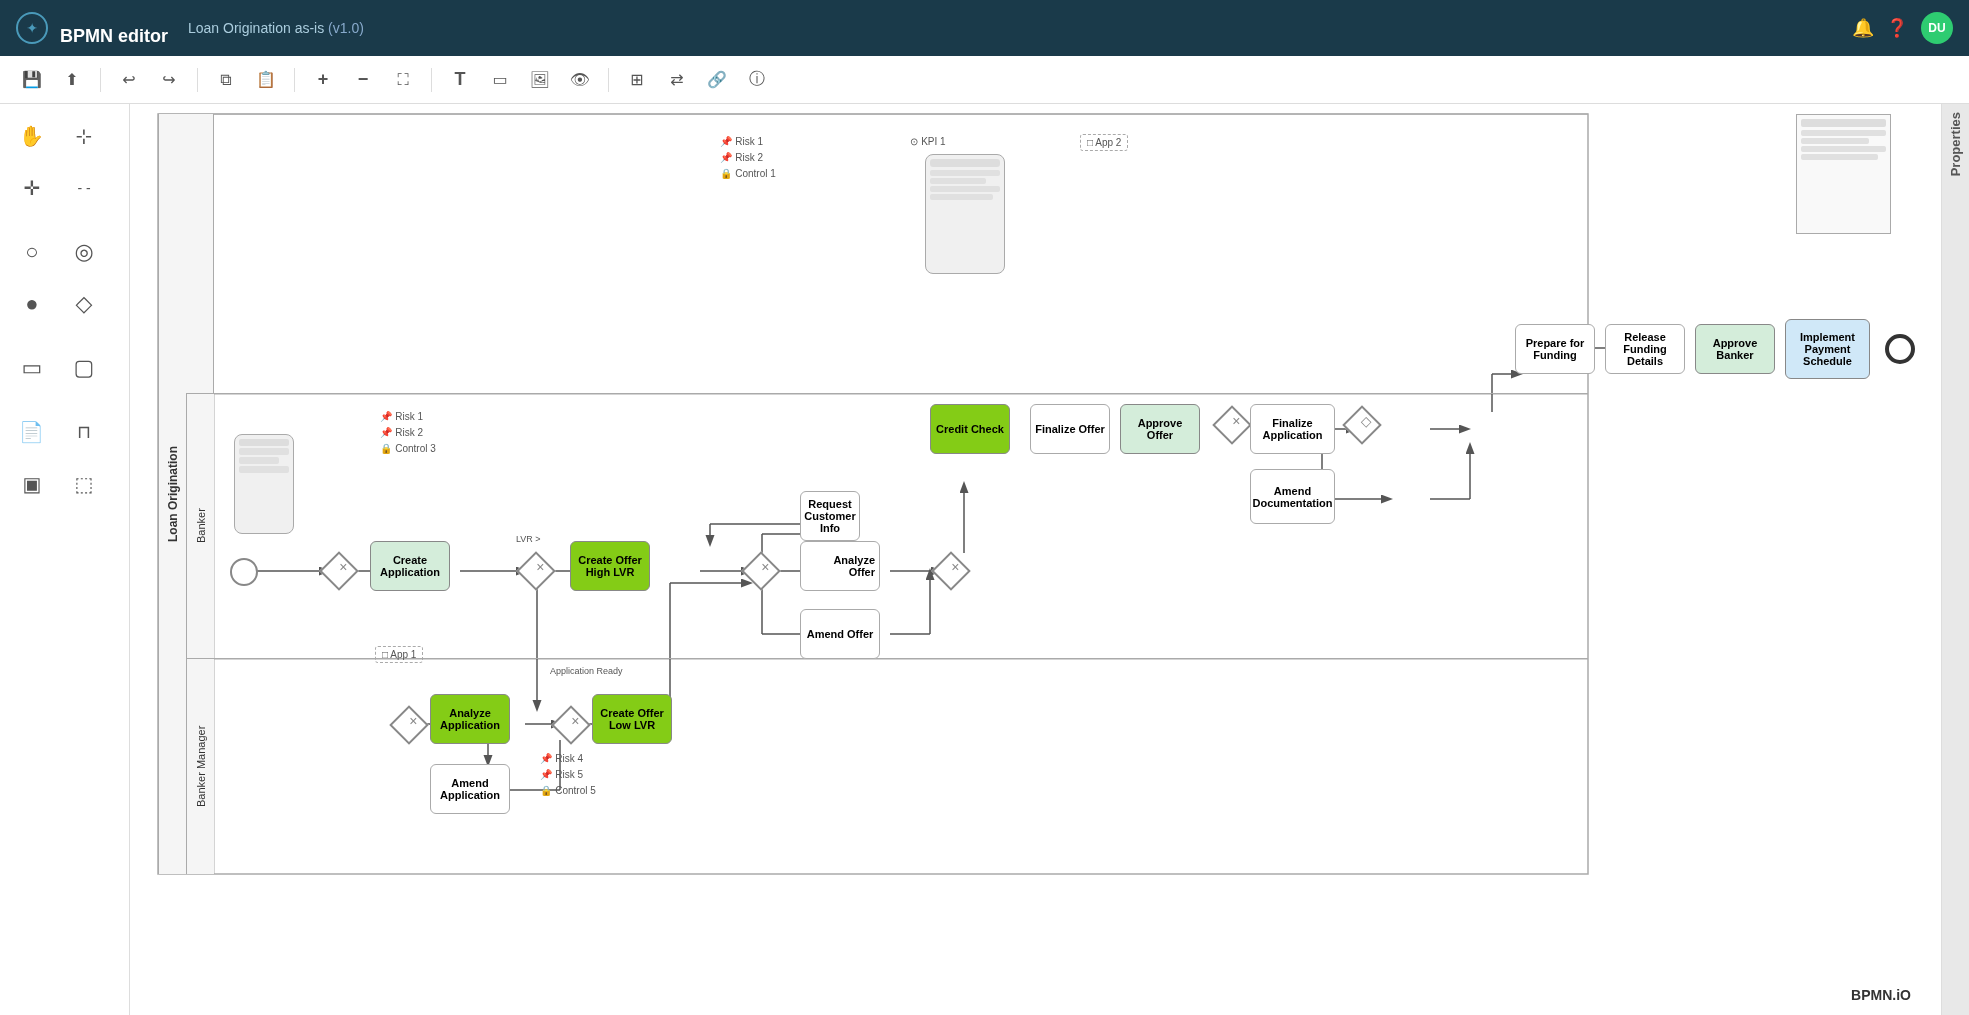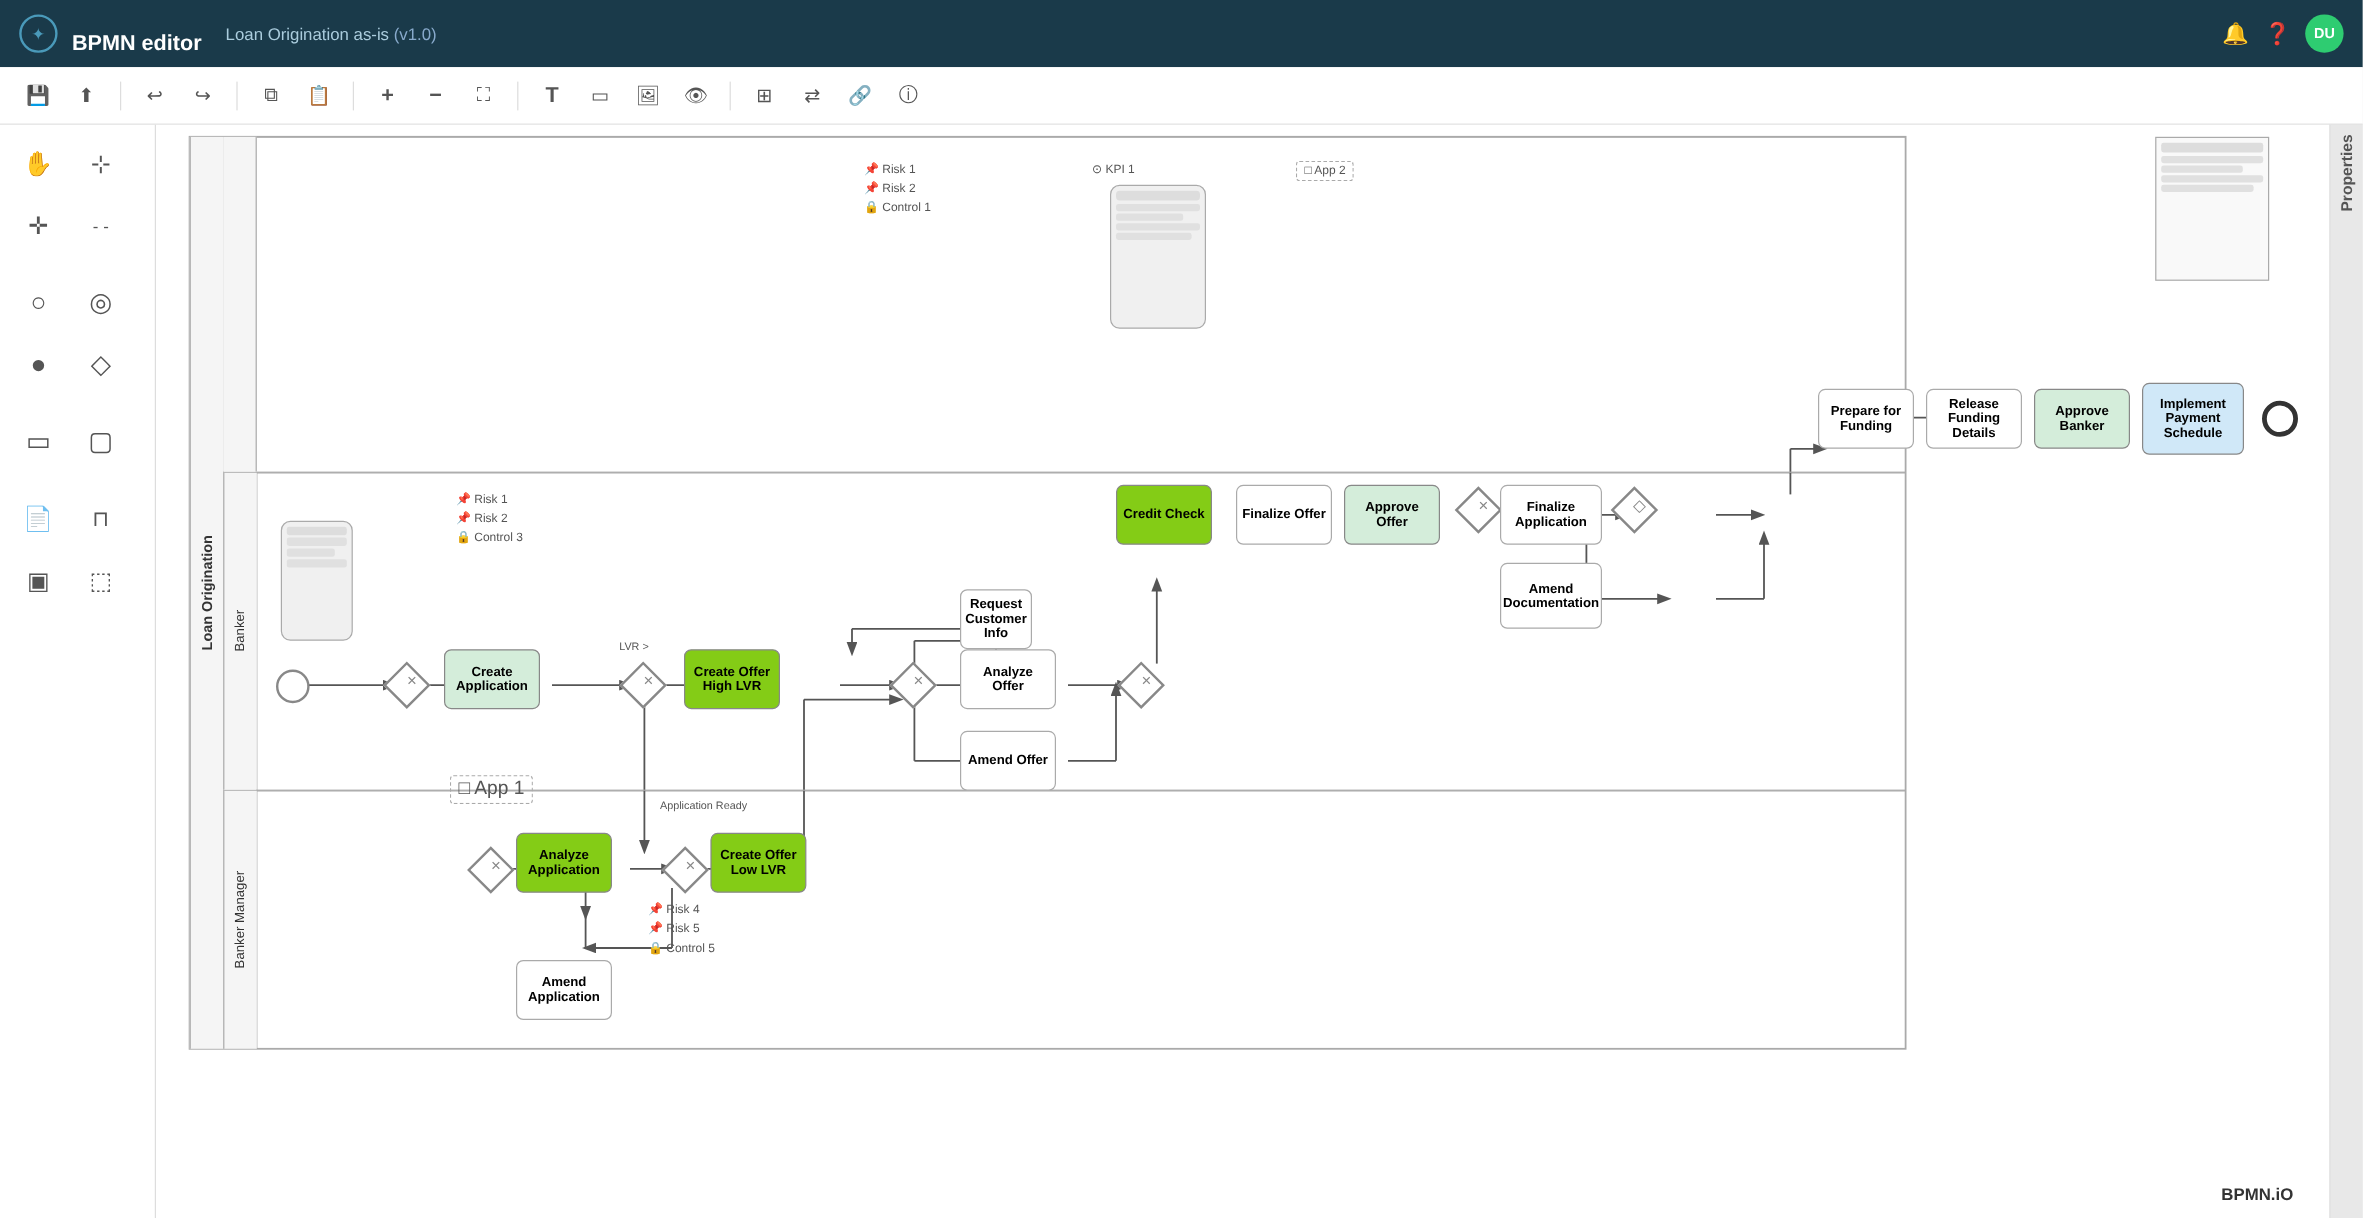--- a/index.html
+++ b/index.html
@@ -426,33 +426,33 @@
       <div class="bpmn-node task task-pink" style="left:440px;top:437px;width:80px;height:50px;">
         <span>Create Offer High LVR</span>
       </div>
 
       <div style="position:absolute;left:250px;top:305px;font-size:10px;color:#555;line-height:1.6;">
         <div>📌 Risk 1</div>
         <div>📌 Risk 2</div>
         <div>🔒 Control 3</div>
       </div>
 
-      <div style="position:absolute;left:245px;top:542px;font-size:16px;color:#555;">
+      <div style="position:absolute;left:245px;top:542px;font-size:10px;color:#555;">
         <div style="border:1px dashed #aaa;padding:2px 6px;border-radius:3px;">□ App 1</div>
       </div>
 
       <div style="position:absolute;left:617px;top:453px;width:28px;height:28px;background:white;border:2px solid #888;transform:rotate(45deg);">
         <span style="transform:rotate(-45deg);display:block;text-align:center;font-size:14px;color:#888;margin-top:-2px;">×</span>
       </div>
 
       <div class="bpmn-node task" style="left:670px;top:387px;width:60px;height:50px;">
         <span>Request Customer Info</span>
       </div>
 
-      <div class="bpmn-node task" style="left:670px;top:437px;width:80px;height:50px;">
+      <div class="bpmn-node task" style="left:670px;top:437px;width:80px;height:50px;text-align:right;">
         <span>Analyze Offer</span>
       </div>
 
       <div class="bpmn-node task" style="left:670px;top:505px;width:80px;height:50px;">
         <span>Amend Offer</span>
       </div>
 
       <div style="position:absolute;left:807px;top:453px;width:28px;height:28px;background:white;border:2px solid #888;transform:rotate(45deg);">
         <span style="transform:rotate(-45deg);display:block;text-align:center;font-size:14px;color:#888;margin-top:-2px;">×</span>
       </div>
@@ -486,21 +486,21 @@
       </div>
 
       <div style="position:absolute;left:265px;top:607px;width:28px;height:28px;background:white;border:2px solid #888;transform:rotate(45deg);">
         <span style="transform:rotate(-45deg);display:block;text-align:center;font-size:14px;color:#888;margin-top:-2px;">×</span>
       </div>
 
       <div class="bpmn-node task task-pink" style="left:300px;top:590px;width:80px;height:50px;">
         <span>Analyze Application</span>
       </div>
 
-      <div class="bpmn-node task" style="left:300px;top:660px;width:80px;height:50px;margin-top:36px;">
+      <div class="bpmn-node task" style="left:300px;top:660px;width:80px;height:50px;">
         <span>Amend Application</span>
       </div>
 
       <div style="position:absolute;left:420px;top:562px;font-size:9px;color:#555;">
         <span>Application Ready</span>
       </div>
 
       <div style="position:absolute;left:427px;top:607px;width:28px;height:28px;background:white;border:2px solid #888;transform:rotate(45deg);">
         <span style="transform:rotate(-45deg);display:block;text-align:center;font-size:14px;color:#888;margin-top:-2px;">×</span>
       </div>

